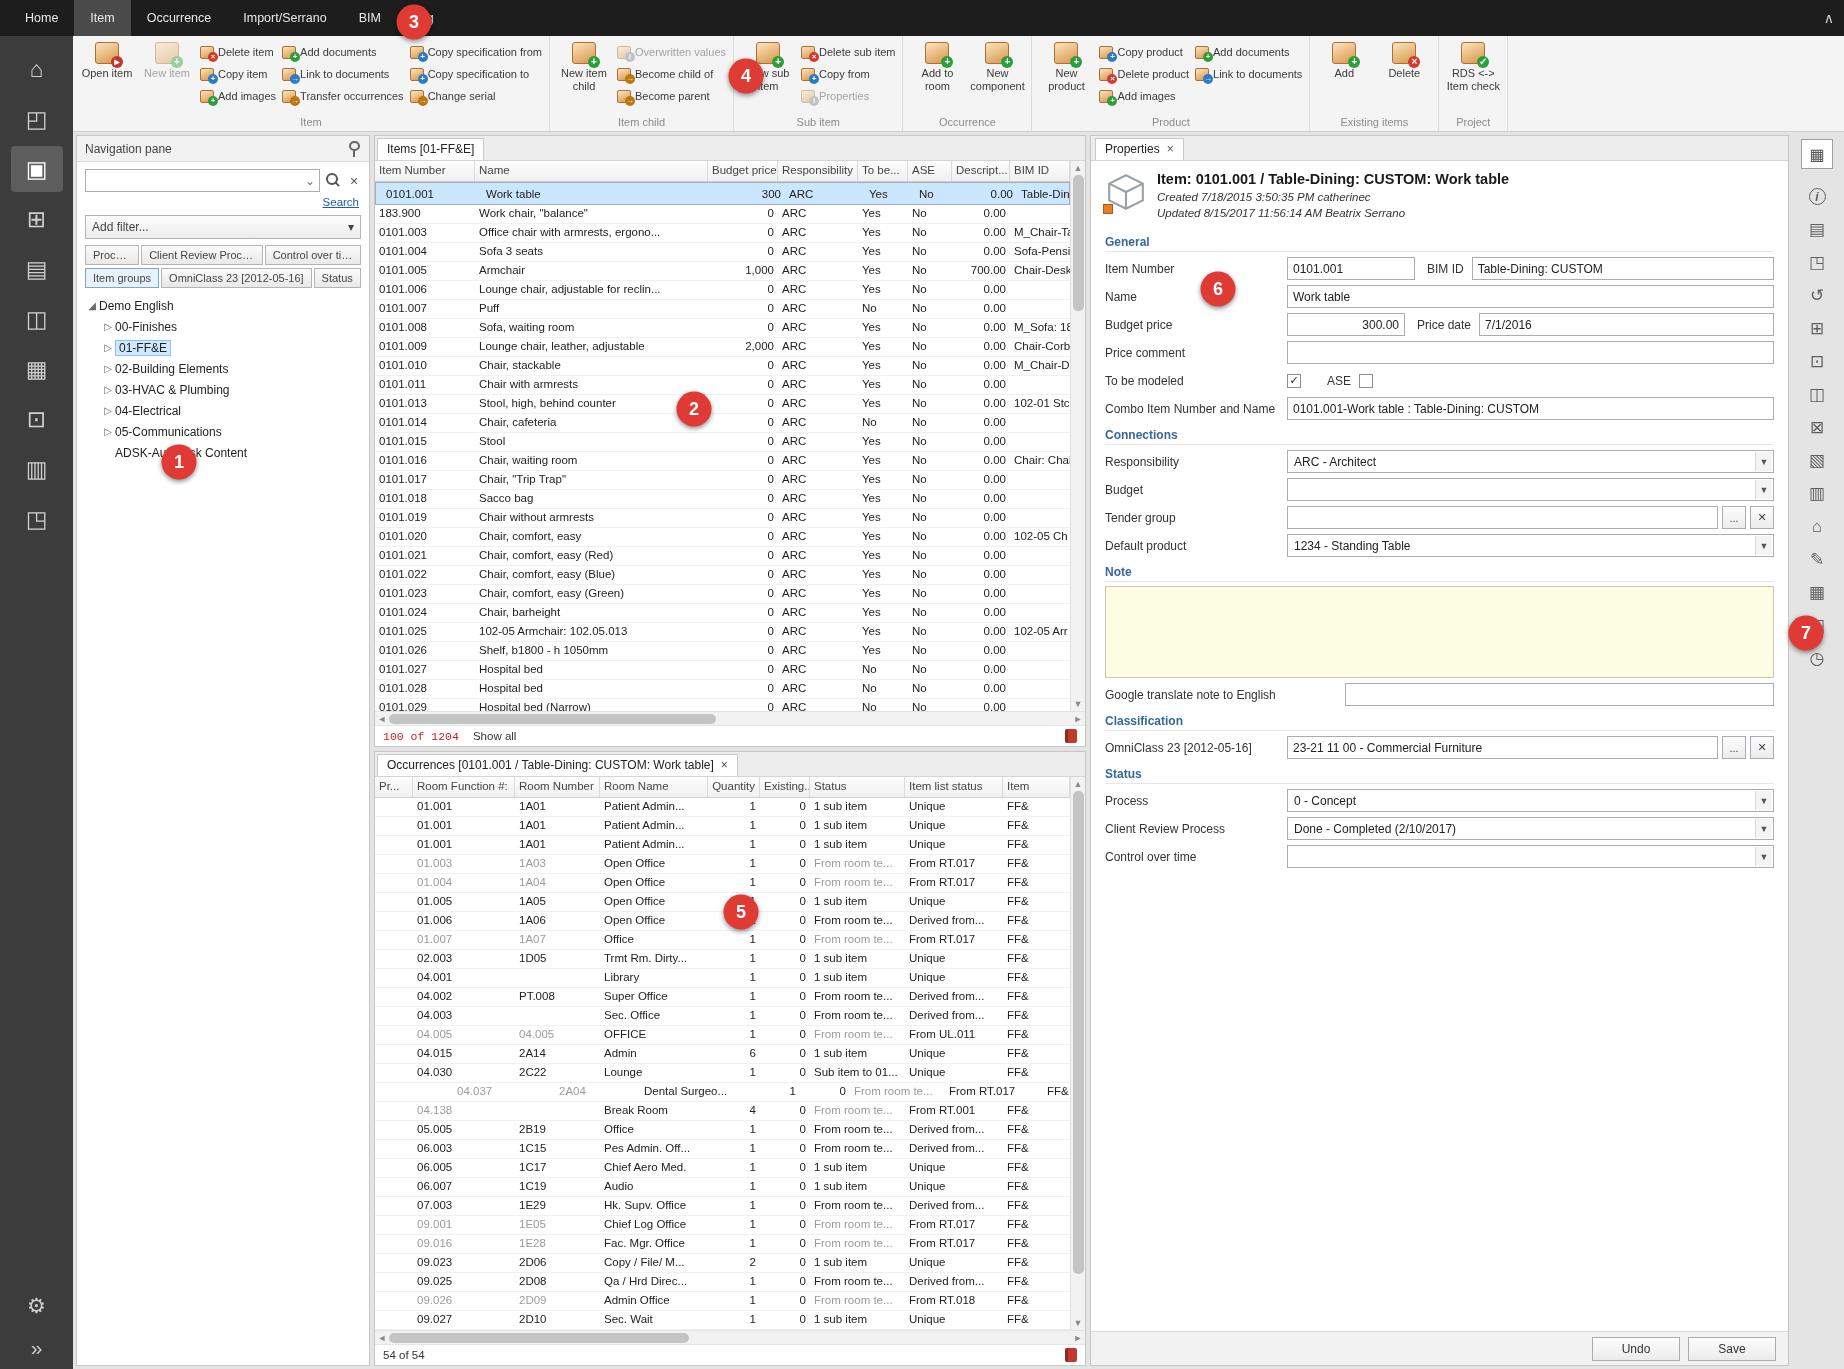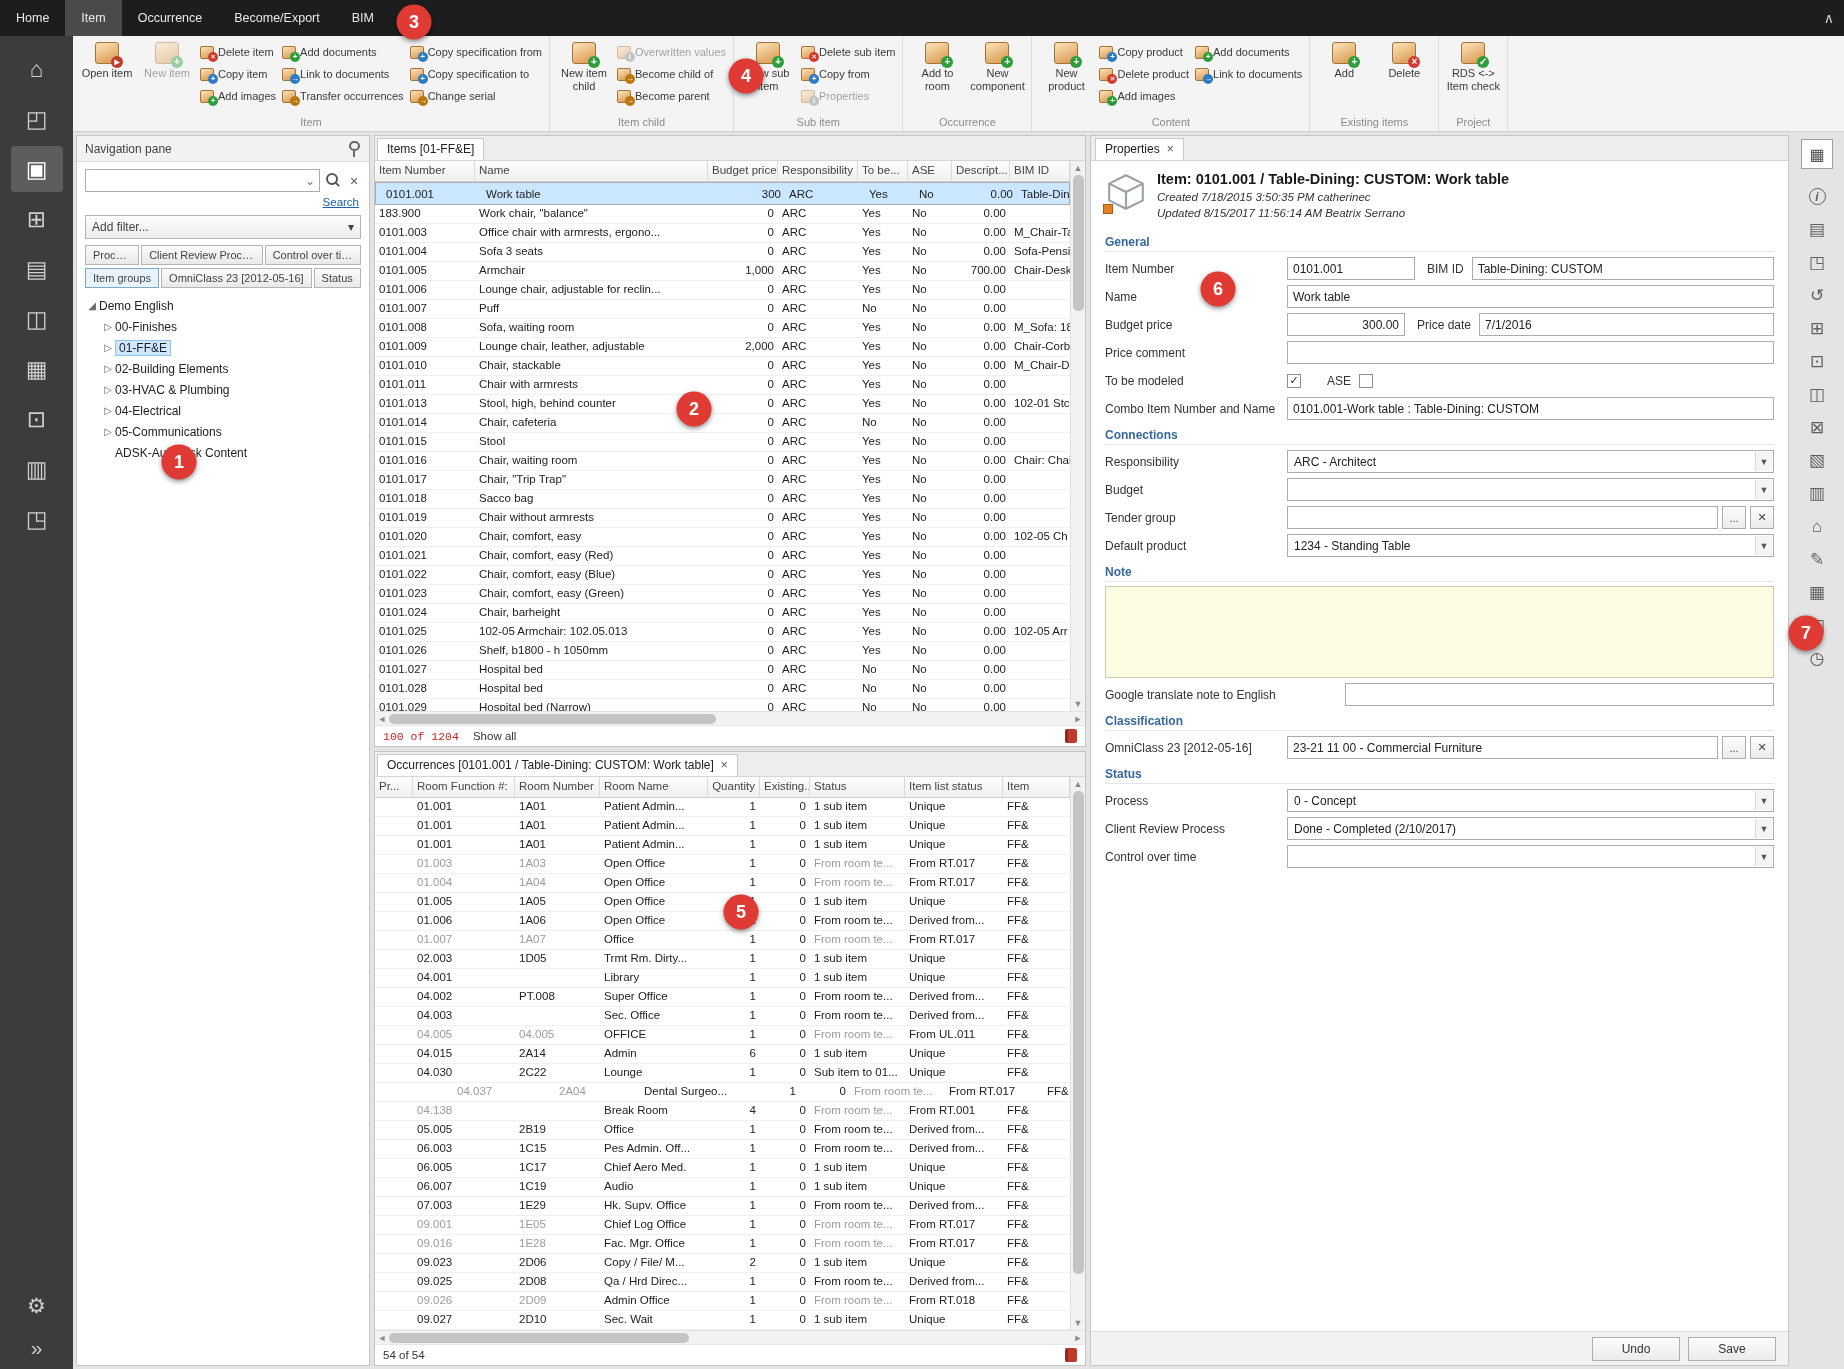--- a/index.html
+++ b/index.html
@@ -131,25 +131,25 @@
   .rs-icon.circ { font-size:12px; font-weight:bold; }
   .rs-icon.circ span { width:17px; height:17px; border:1.5px solid #5f5f5f; border-radius:50%; display:flex; align-items:center; justify-content:center; font-style:italic; }
 
   
   .balloon { position:absolute; width:35px; height:35px; border-radius:50%; background:#e03a34; color:#fff; font-weight:bold; font-size:18px; display:flex; align-items:center; justify-content:center; transform:translate(-50%,-50%); box-shadow:0 2px 5px rgba(0,0,0,.45); z-index:100; }
 </style>
 </head>
 <body>
 
 <div id="menubar">
-  <div id="menu-tabs" style="display:flex;">
+  <div id="menu-tabs" style="display:flex;margin-left:9px;">
       <div class="menu-tab">Home</div>
       <div class="menu-tab active">Item</div>
       <div class="menu-tab">Occurrence</div>
-      <div class="menu-tab">Become/Export</div>
+      <div class="menu-tab">Import/Serrano</div>
       <div class="menu-tab">BIM</div>
       <div class="menu-tab">Log</div>
     </div>
   <div id="ribbon-collapse">∧</div>
 </div>
 
 <div id="lower">
   <div id="sidebar">
       <div class="sb-icon">⌂</div>
       <div class="sb-icon">◰</div>
@@ -387,21 +387,21 @@
               </div>
               <div class="rsmall">
                 <span class="ico s">
                   <span class="cube"></span>
                   <span class="badge" style="background: rgb(45, 123, 196);">→</span>
                 </span>
                 <span>Link to documents</span>
               </div>
             </div>
           </div>
-          <div class="rgroup-label">Content</div>
+          <div class="rgroup-label">Product</div>
         </div>
         <div class="rgroup">
           <div class="rbtns">
             <div class="rbig">
               <span class="ico">
                 <span class="cube"></span>
                 <span class="badge" style="background: rgb(46, 158, 58);">+</span>
               </span>
               <span>Add</span>
             </div>

